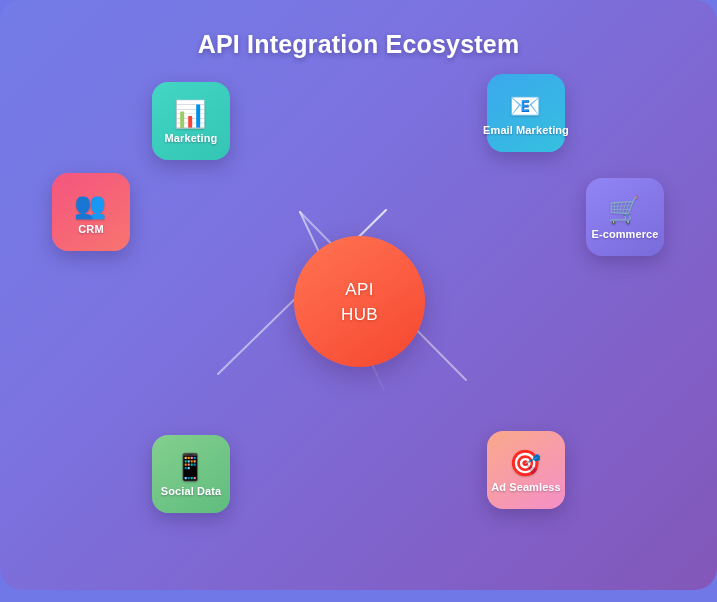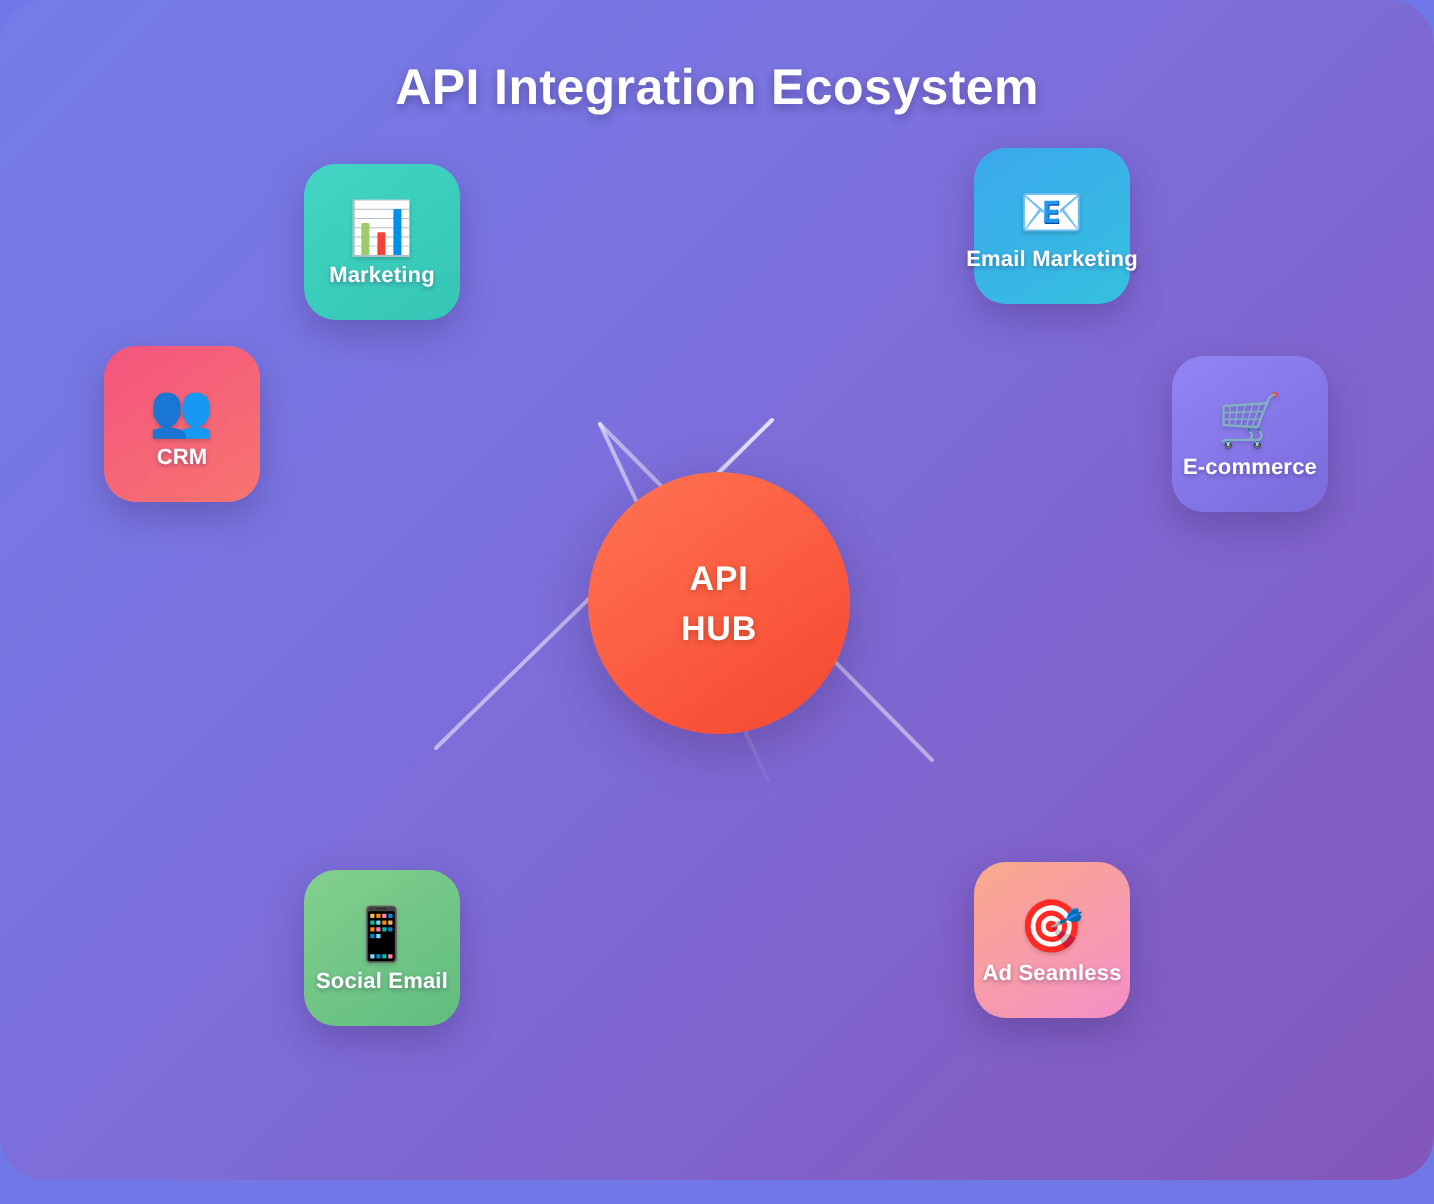--- a/index.html
+++ b/index.html
@@ -55,21 +55,21 @@
     box-shadow: 0 8px 26px rgba(60, 25, 80, 0.30);
     display: flex;
     flex-direction: column;
     align-items: center;
     justify-content: center;
     z-index: 4;
   }
   .hub-line {
     color: #ffffff;
     font-size: 17px;
-    font-weight: bold;
+    font-weight: normal;
     line-height: 25px;
     letter-spacing: 0.4px;
     text-shadow: 0 1px 3px rgba(110, 30, 10, 0.35);
   }
 
   
   .card {
     position: absolute;
     width: 78px;
     height: 78px;
@@ -176,21 +176,21 @@
     <div class="label">CRM</div>
   </div>
 
   <div class="card" id="card-ecommerce">
     <div class="icon">🛒</div>
     <div class="label">E-commerce</div>
   </div>
 
   <div class="card" id="card-social">
     <div class="icon">📱</div>
-    <div class="label">Social Email</div>
+    <div class="label">Social Data</div>
   </div>
 
   <div class="card" id="card-ads">
     <div class="icon">🎯</div>
     <div class="label">Ad Seamless</div>
   </div>
 
 
 </div>
 

